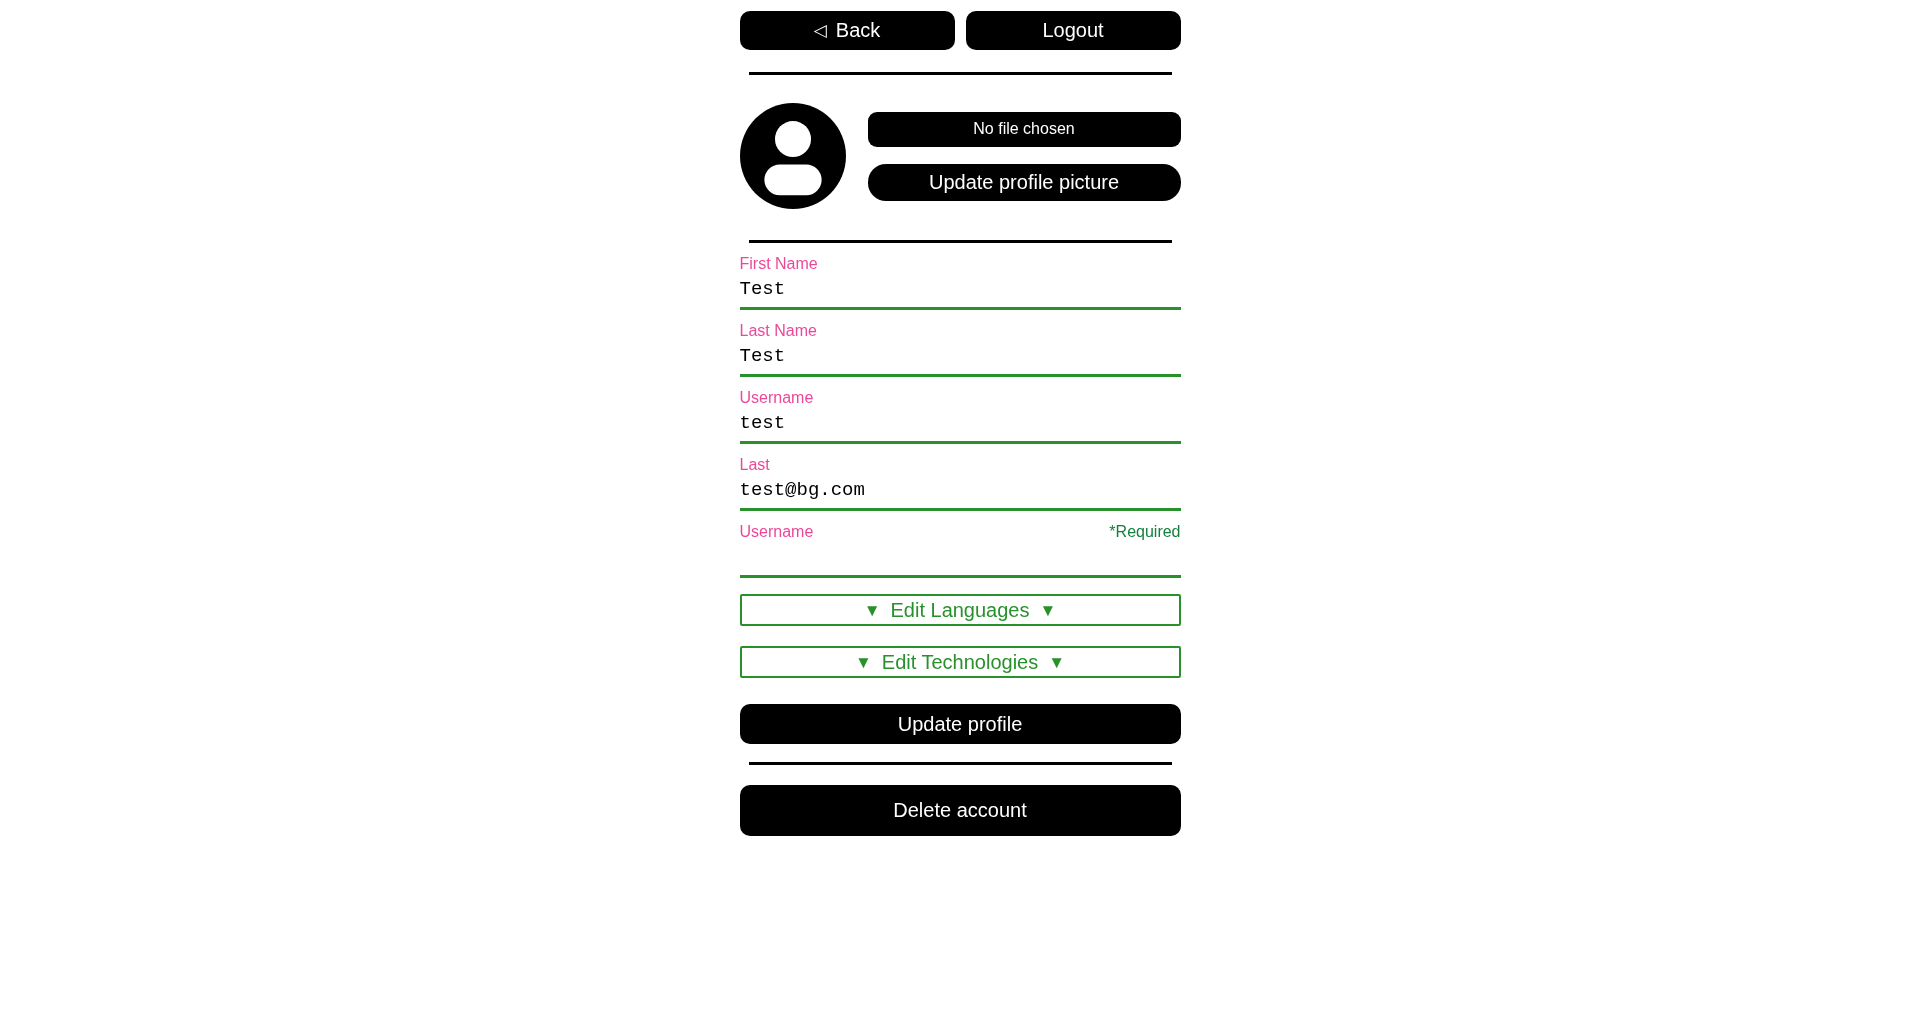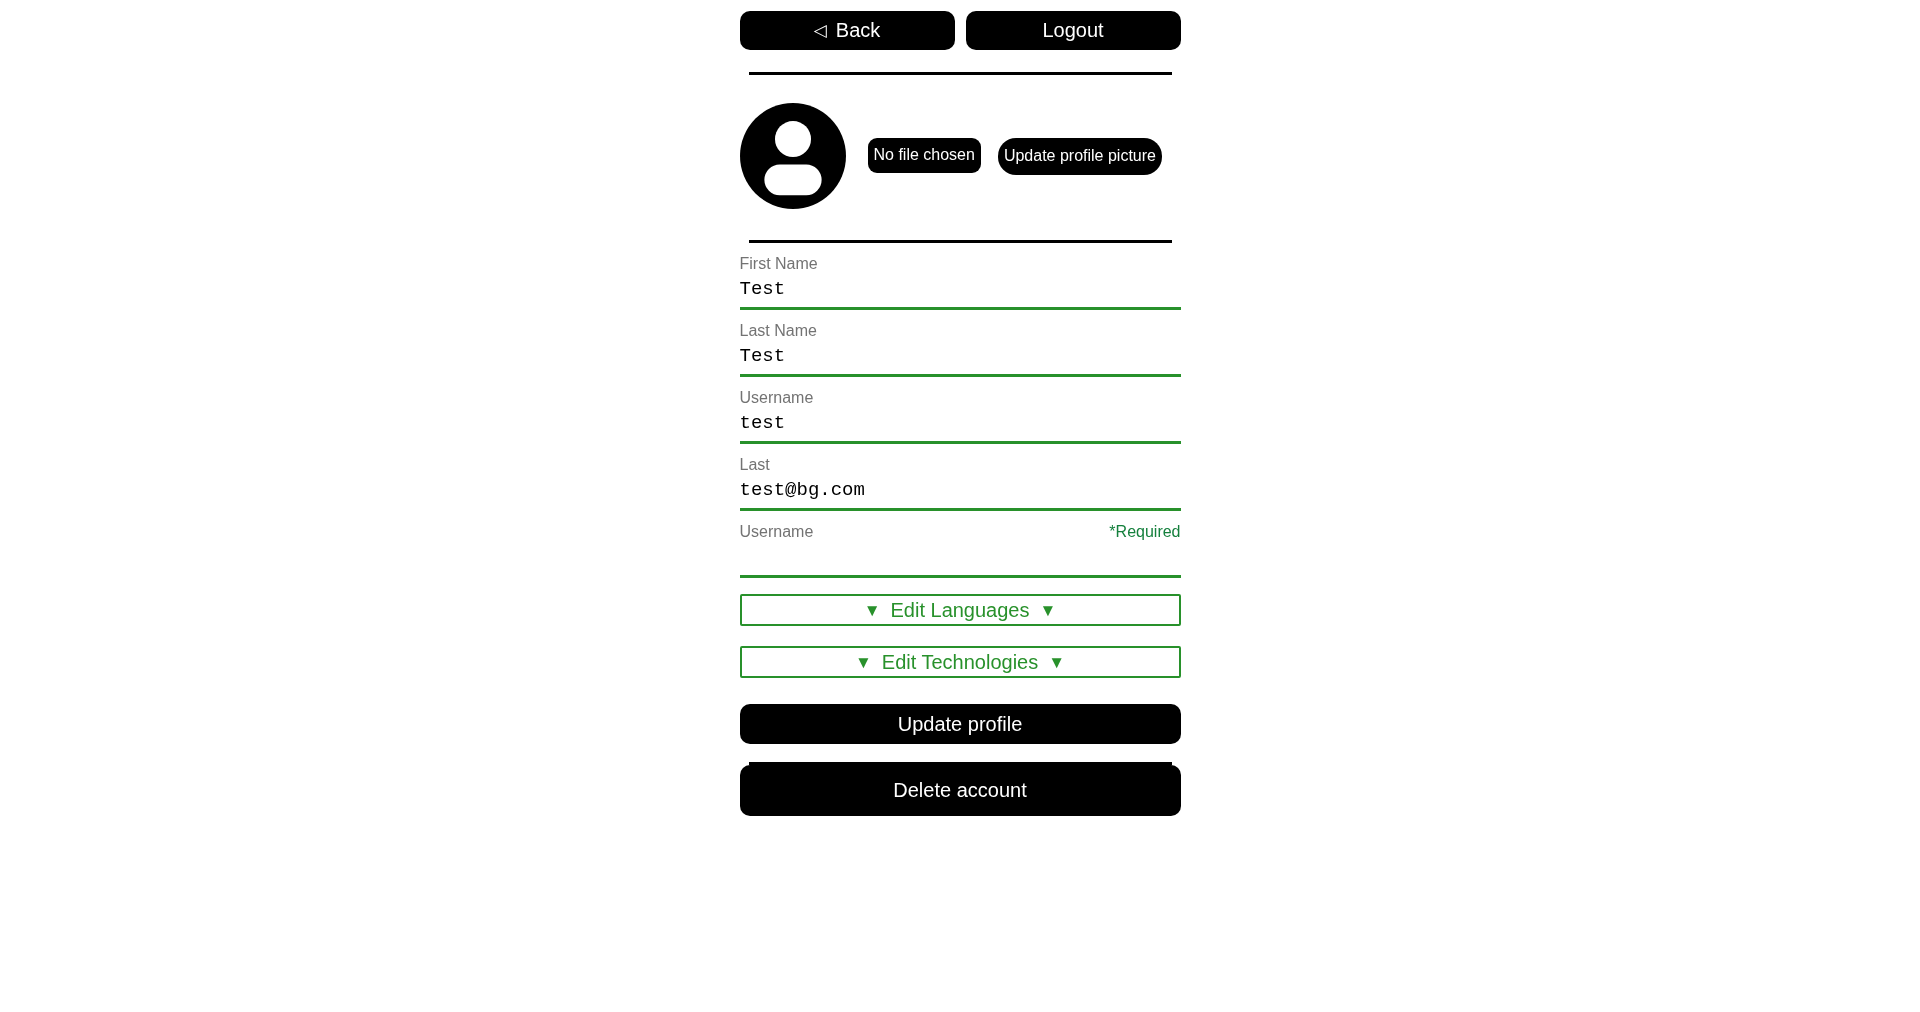--- a/index.html
+++ b/index.html
@@ -45,36 +45,36 @@
   .pic-section {
     margin-top: 28px;
     display: flex;
     align-items: center;
     gap: 22px;
   }
   .avatar { width: 106px; height: 106px; flex: 0 0 106px; }
   .pic-buttons {
     flex: 1;
     display: flex;
-    flex-direction: row;
+    flex-direction: column;
     gap: 17px;
   }
   .btn-file { height: 35px; font-size: 16px; border-radius: 9px; }
-  .btn-updatepic { height: 37px; font-size: 16px; border-radius: 18px; }
+  .btn-updatepic { height: 37px; font-size: 20px; border-radius: 18px; }
   .rule-2 { margin-top: 31px; }
 
   
   .field { margin-top: 12px; }
   .label-row {
     display: flex;
     justify-content: space-between;
     align-items: baseline;
     height: 18px;
   }
-  .flabel { color: #737373; font-size: 16px; line-height: 18px; }
+  .flabel { color: #ec4899; font-size: 16px; line-height: 18px; }
   .required-note { color: #15803d; font-size: 16px; line-height: 18px; }
   .finput {
     display: block;
     width: 100%;
     border: none;
     border-bottom: 3px solid #28912B;
     outline: none;
     background: transparent;
     font-family: Liberation Mono, monospace;
     font-size: 19px;
@@ -100,21 +100,21 @@
     justify-content: center;
     gap: 10px;
   }
   .btn-outline .arrow { font-size: 17px; line-height: 1; }
   .btn-languages { margin-top: 16px; }
   .btn-technologies { margin-top: 20px; }
 
   
   .btn-update { margin-top: 26px; width: 100%; height: 40px; font-size: 20px; }
   .rule-3 { margin-top: 18px; }
-  .btn-delete { width: 100%; height: 51px; font-size: 20px; }
+  .btn-delete { margin-top: 20px; width: 100%; height: 51px; font-size: 20px; }
 </style>
 </head>
 <body>
 
 <div class="page">
   <div class="column">
 
     <div class="top-buttons">
       <button class="btn-black top-btn">
         <span class="back-tri">◁</span>

